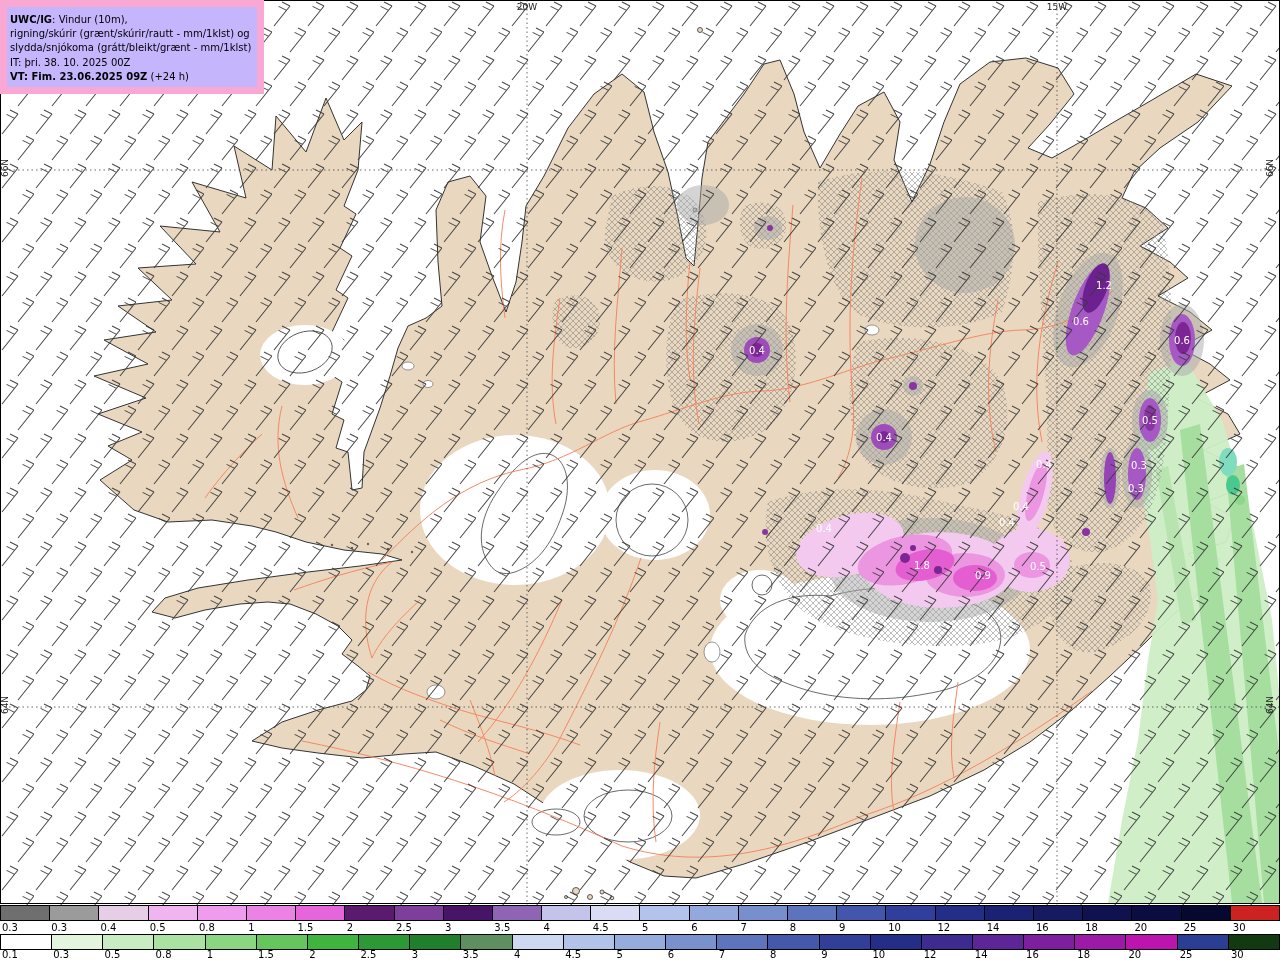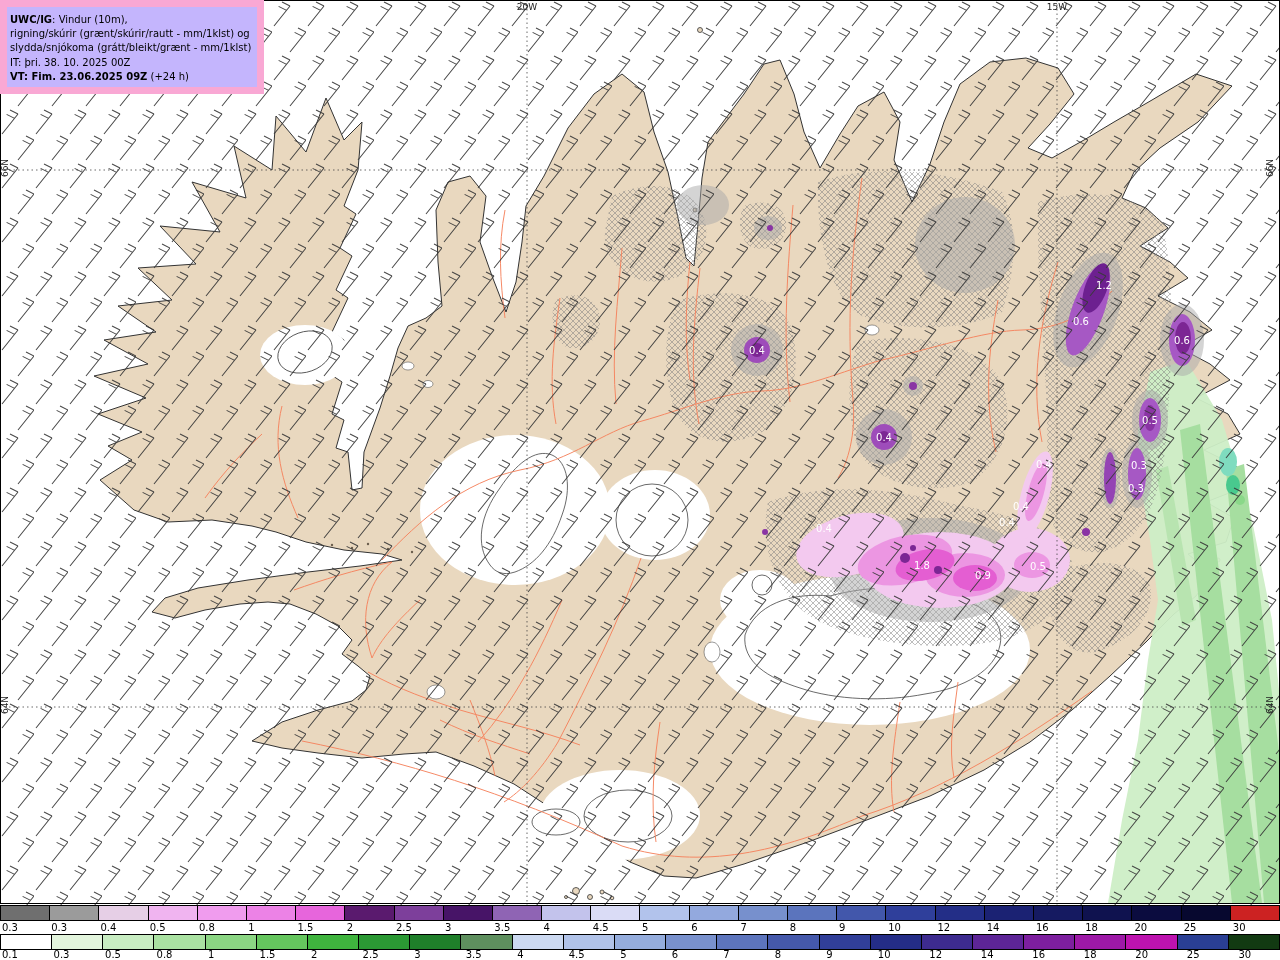--- a/index.html
+++ b/index.html
@@ -14,21 +14,21 @@
   .info-box b{font-weight:bold;}
   .precip-label{fill:#ffffff;font-size:10px;text-anchor:middle;font-family:"DejaVu Sans",sans-serif;}
   .grat-label{fill:#222;font-size:9px;text-anchor:middle;font-family:"DejaVu Sans",sans-serif;}
   .cb{position:absolute;left:0;width:1280px;z-index:5;}
   .cb-strip{display:flex;height:16px;border:1px solid #000;box-sizing:border-box;background:#fff;}
   .cb-cell{flex:1 1 0;border-right:1px solid #000;}
   .cb-cell:last-child{border-right:none;}
   .cb-labels{display:flex;background:#fff;}
   .cb-label{flex:1 1 0;text-align:left;padding-left:2px;font-size:10px;color:#000;}
   #cb-sleet{top:905px;} #cb-sleet .cb-labels{height:13px;line-height:13px;}
-  #cb-rain{top:934px;}  #cb-rain .cb-labels{height:10px;line-height:10px;gap:8px;}
+  #cb-rain{top:934px;}  #cb-rain .cb-labels{height:10px;line-height:10px;}
 </style>
 </head>
 <body>
 
 <div class="screen">
 
   <div class="map-wrap">
     <svg id="map-svg" width="1280" height="905" viewBox="0 0 1280 905" xmlns="http://www.w3.org/2000/svg">
       <defs>
         <pattern id="hatch" width="6" height="6" patternUnits="userSpaceOnUse">

